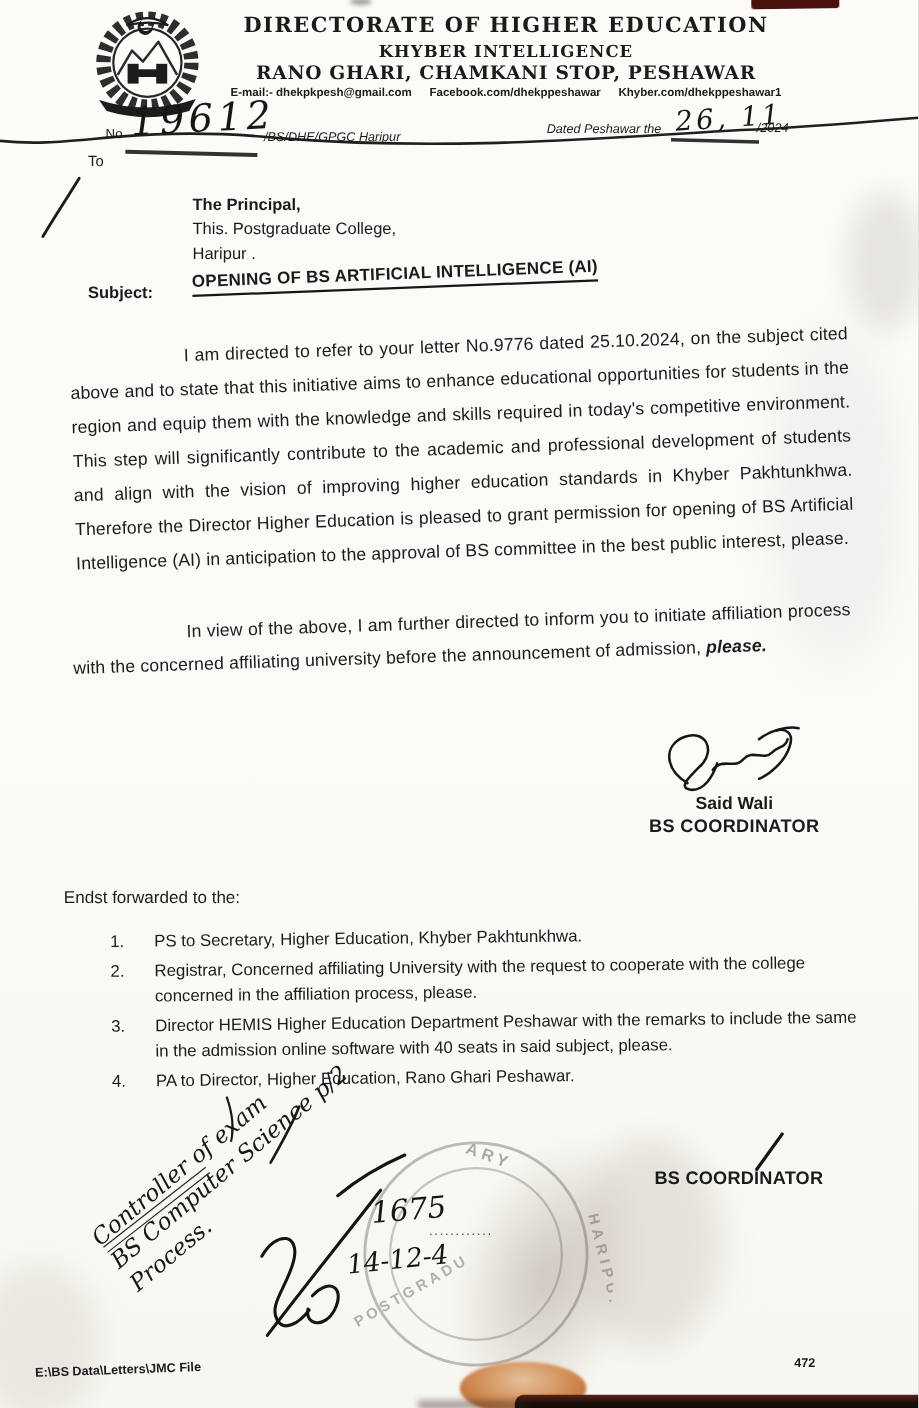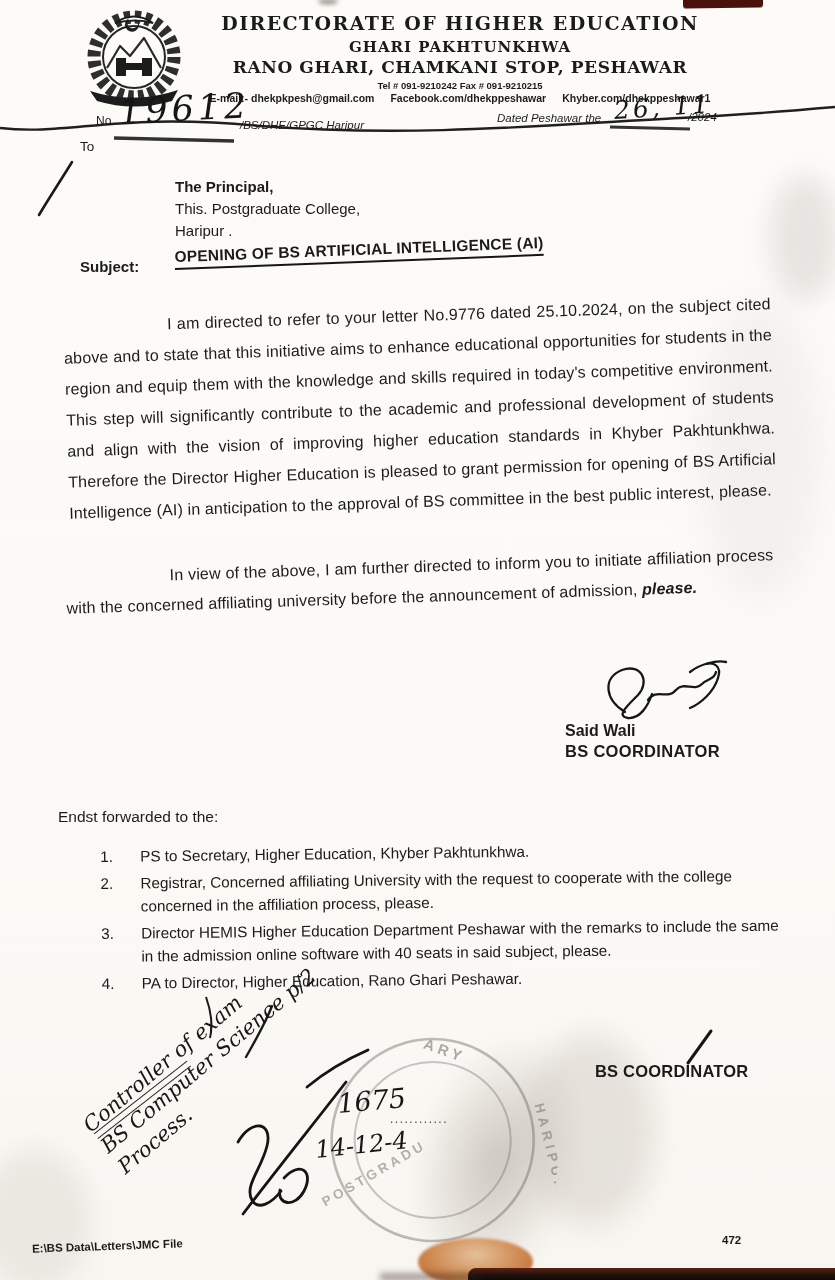--- a/index.html
+++ b/index.html
@@ -27,21 +27,21 @@
   .subj-label{left:80px;top:258px;font-size:15px;font-weight:bold;z-index:3;}
   .subj-text{left:175px;top:248px;font-size:15.5px;font-weight:bold;letter-spacing:.2px;
              border-bottom:2.2px solid #161616;padding-bottom:2px;transform:rotate(-2.2deg);transform-origin:left bottom;z-index:3;}
   
   .para{left:66px;width:708px;text-align:justify;font-size:16px;letter-spacing:.15px;z-index:3;
         transform:rotate(-1.9deg);transform-origin:center center;}
   .p1{top:300px;line-height:31px;text-indent:104px;}
   .p2{top:552px;line-height:30px;text-indent:104px;}
   .p2 .em{font-style:italic;font-weight:bold;}
   
-  .sigblock{left:565px;top:722px;width:205px;z-index:3;}
+  .sigblock{left:565px;top:722px;width:205px;text-align:center;z-index:3;}
   .sigblock .nm{font-size:16px;font-weight:bold;}
   .sigblock .tt{font-size:16.5px;font-weight:bold;letter-spacing:.3px;margin-top:2px;}
   
   .endst{left:52px;top:769px;font-size:15.5px;font-weight:bold;z-index:3;}
   .endst .ln{display:inline-block;width:292px;border-bottom:2.2px solid #141414;height:14px;transform:rotate(-1.4deg);transform-origin:left bottom;}
   .endst .sl{font-weight:normal;font-size:19px;position:relative;top:-6px;left:-4px;}
   .copyfwd{left:58px;top:808px;font-size:15.5px;z-index:3;}
   .list{left:100px;top:845px;width:682px;font-size:15.3px;line-height:23.5px;z-index:3;transform:rotate(-.7deg);transform-origin:left top;}
   .list .row{display:flex;margin-bottom:3px;}
   .list .num{width:40px;flex:none;}
@@ -80,23 +80,22 @@
     <path d="M70,10 a7,7 0 1,0 8,3 a5.5,5.5 0 1,1 -8,-3 Z" fill="#1c1c1c"></path>
     <path d="M47,60 L60,38 L70,48 L84,30 L101,60" fill="none" stroke="#2a2a2a" stroke-width="2.2" stroke-linejoin="round"></path>
     <rect x="56" y="50" width="10" height="18" fill="#1c1c1c"></rect>
     <rect x="82" y="50" width="10" height="18" fill="#1c1c1c"></rect>
     <rect x="64" y="55" width="20" height="7" fill="#1c1c1c"></rect>
     <path d="M30,83 Q74,97 118,82 L112,93 Q74,104 37,93 Z" fill="#1c1c1c"></path>
   </svg>
 
   <div class="abs hdr serif">
     <div class="l1">DIRECTORATE OF HIGHER EDUCATION</div>
-    <div class="l2">GHARI PAKHTUNKHWA</div>
+    <div class="l2">KHYBER INTELLIGENCE</div>
     <div class="l3">RANO GHARI, CHAMKANI STOP, PESHAWAR</div>
-    <div class="l4">Tel # 091-9210242 Fax # 091-9210215</div>
     <div class="l5">
       <span>E-mail:- dhekpkpesh@gmail.com</span>
       <span>Facebook.com/dhekppeshawar</span>
       <span>Khyber.com/dhekppeshawar1</span>
     </div>
   </div>
 
   <svg class="abs" style="left:0;top:0;z-index:2;" width="835" height="1280" viewBox="0 0 835 1280" fill="none">
 
     <path d="M0,128 C70,136 115,112 260,126 C420,138 560,124 680,118 C740,115 800,110 835,107" stroke="#1f1f1f" stroke-width="2.4"></path>

